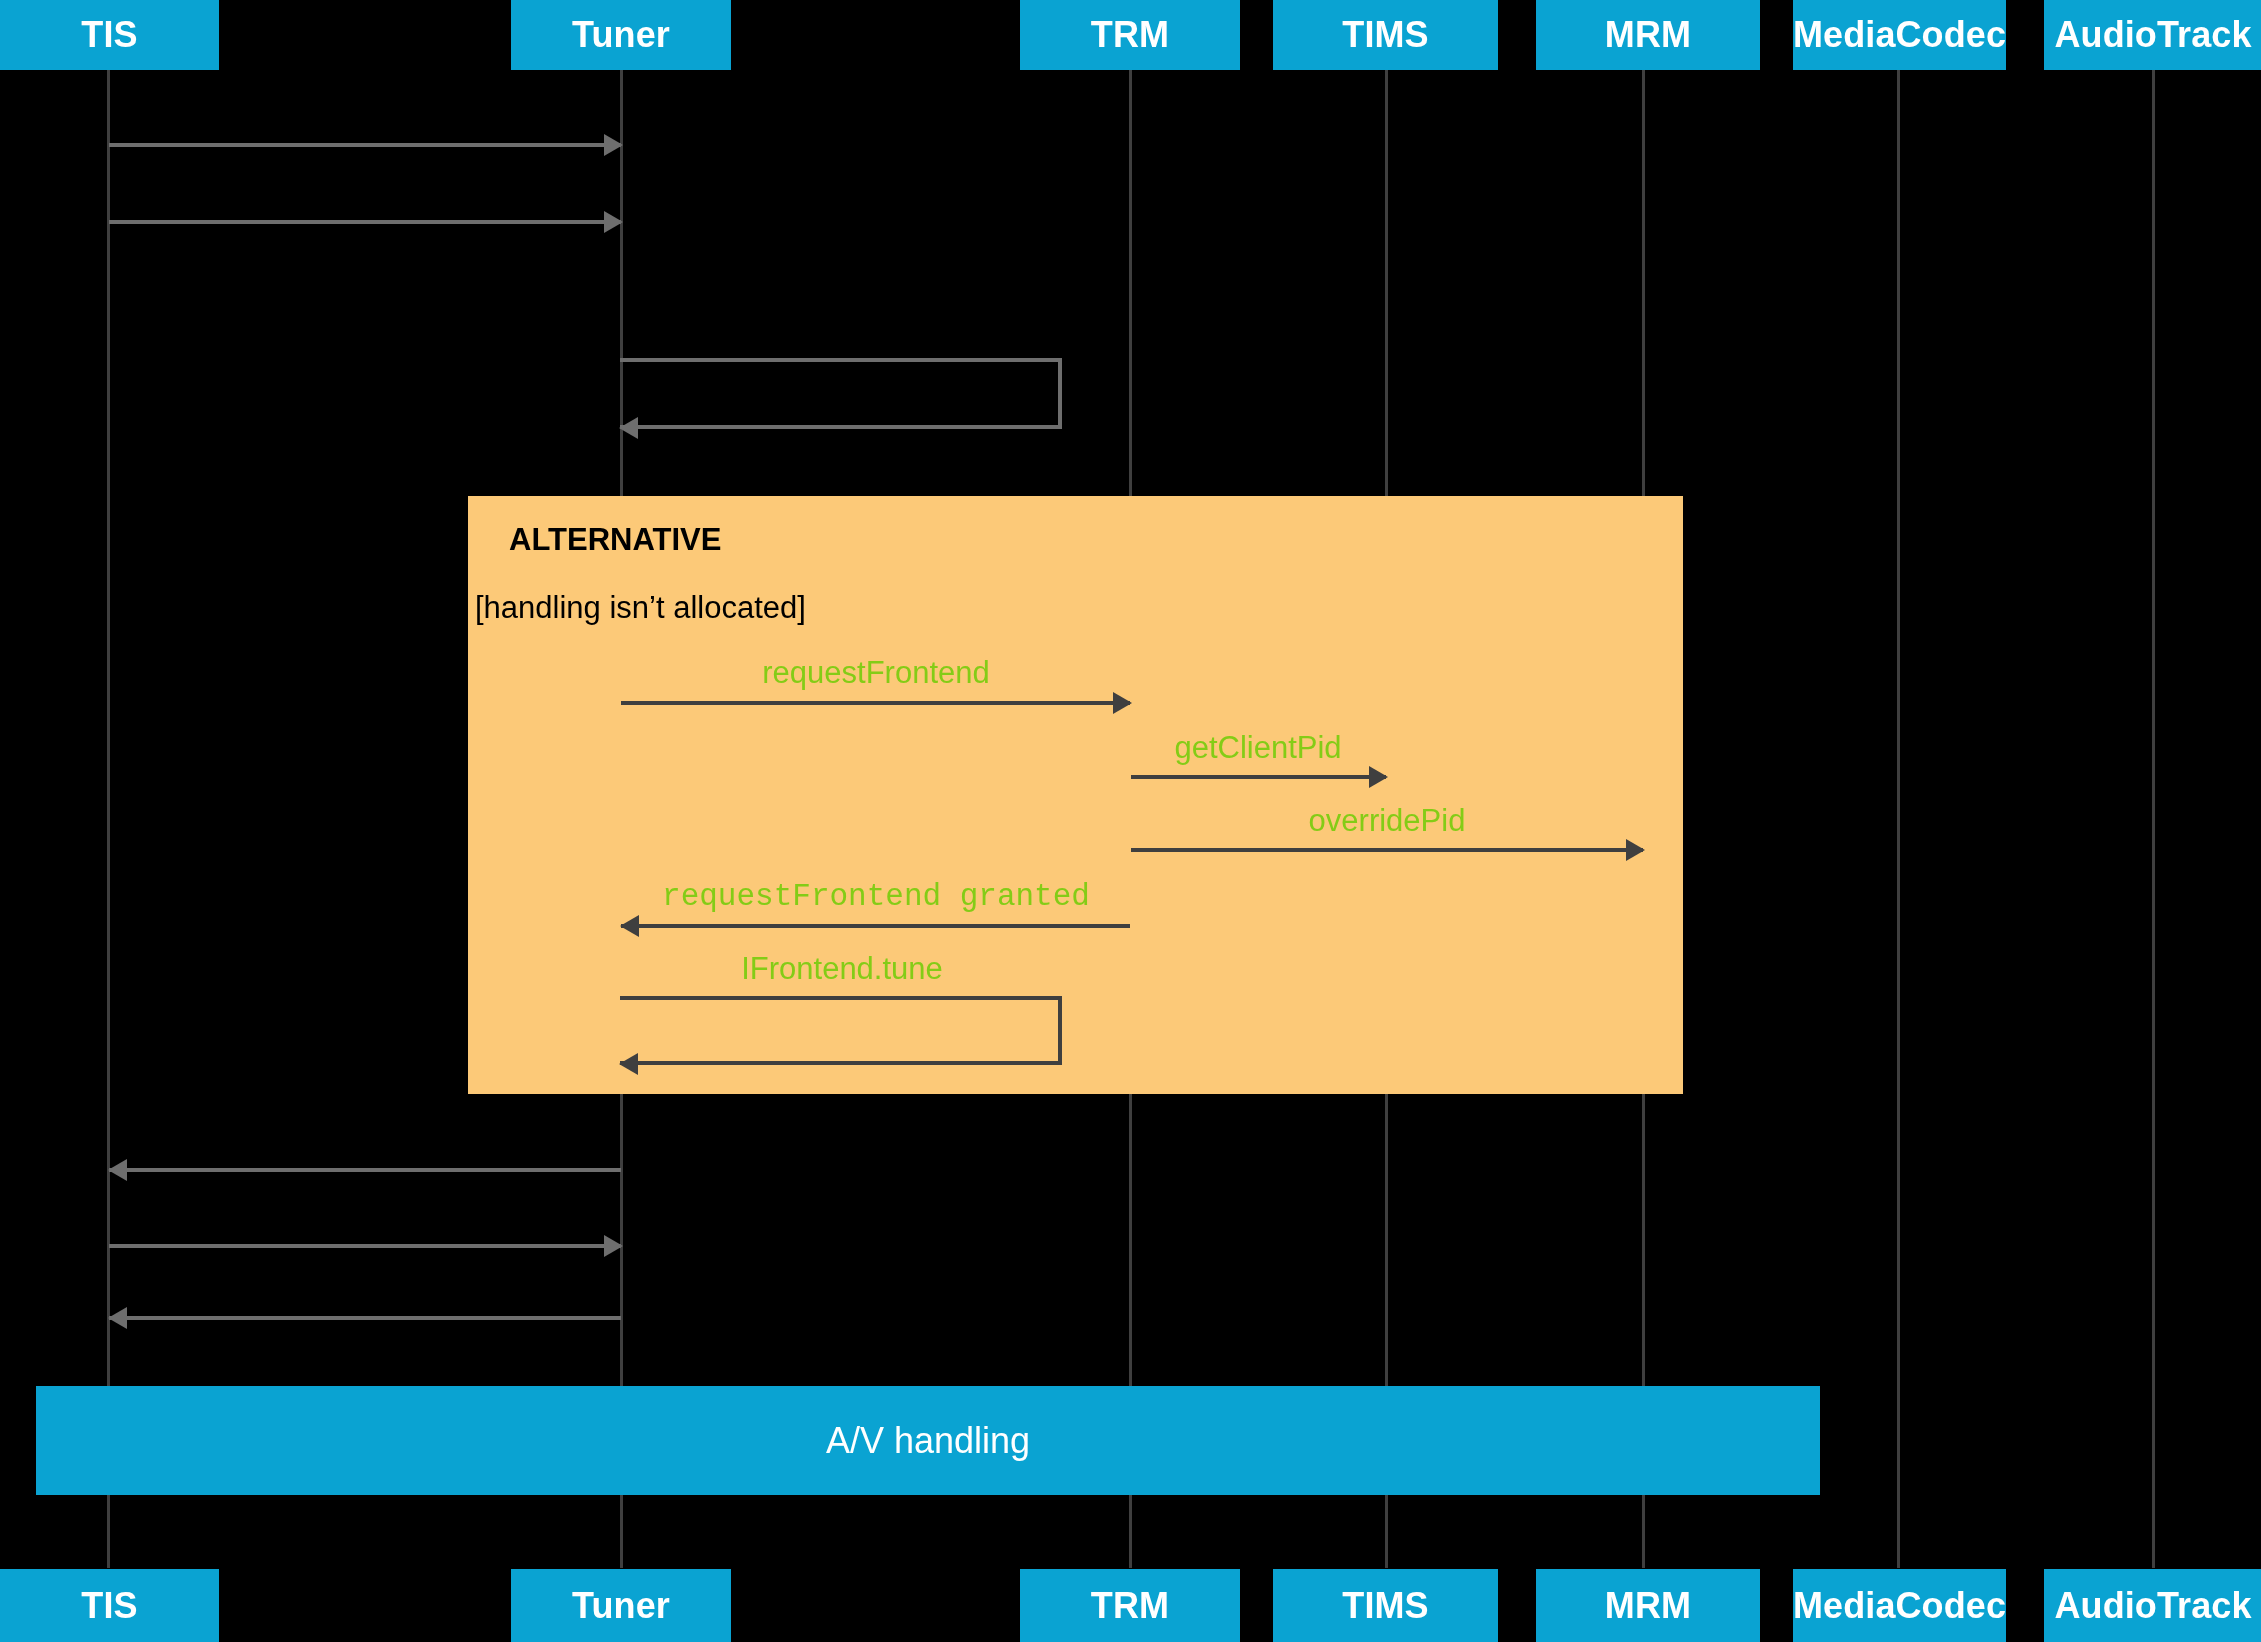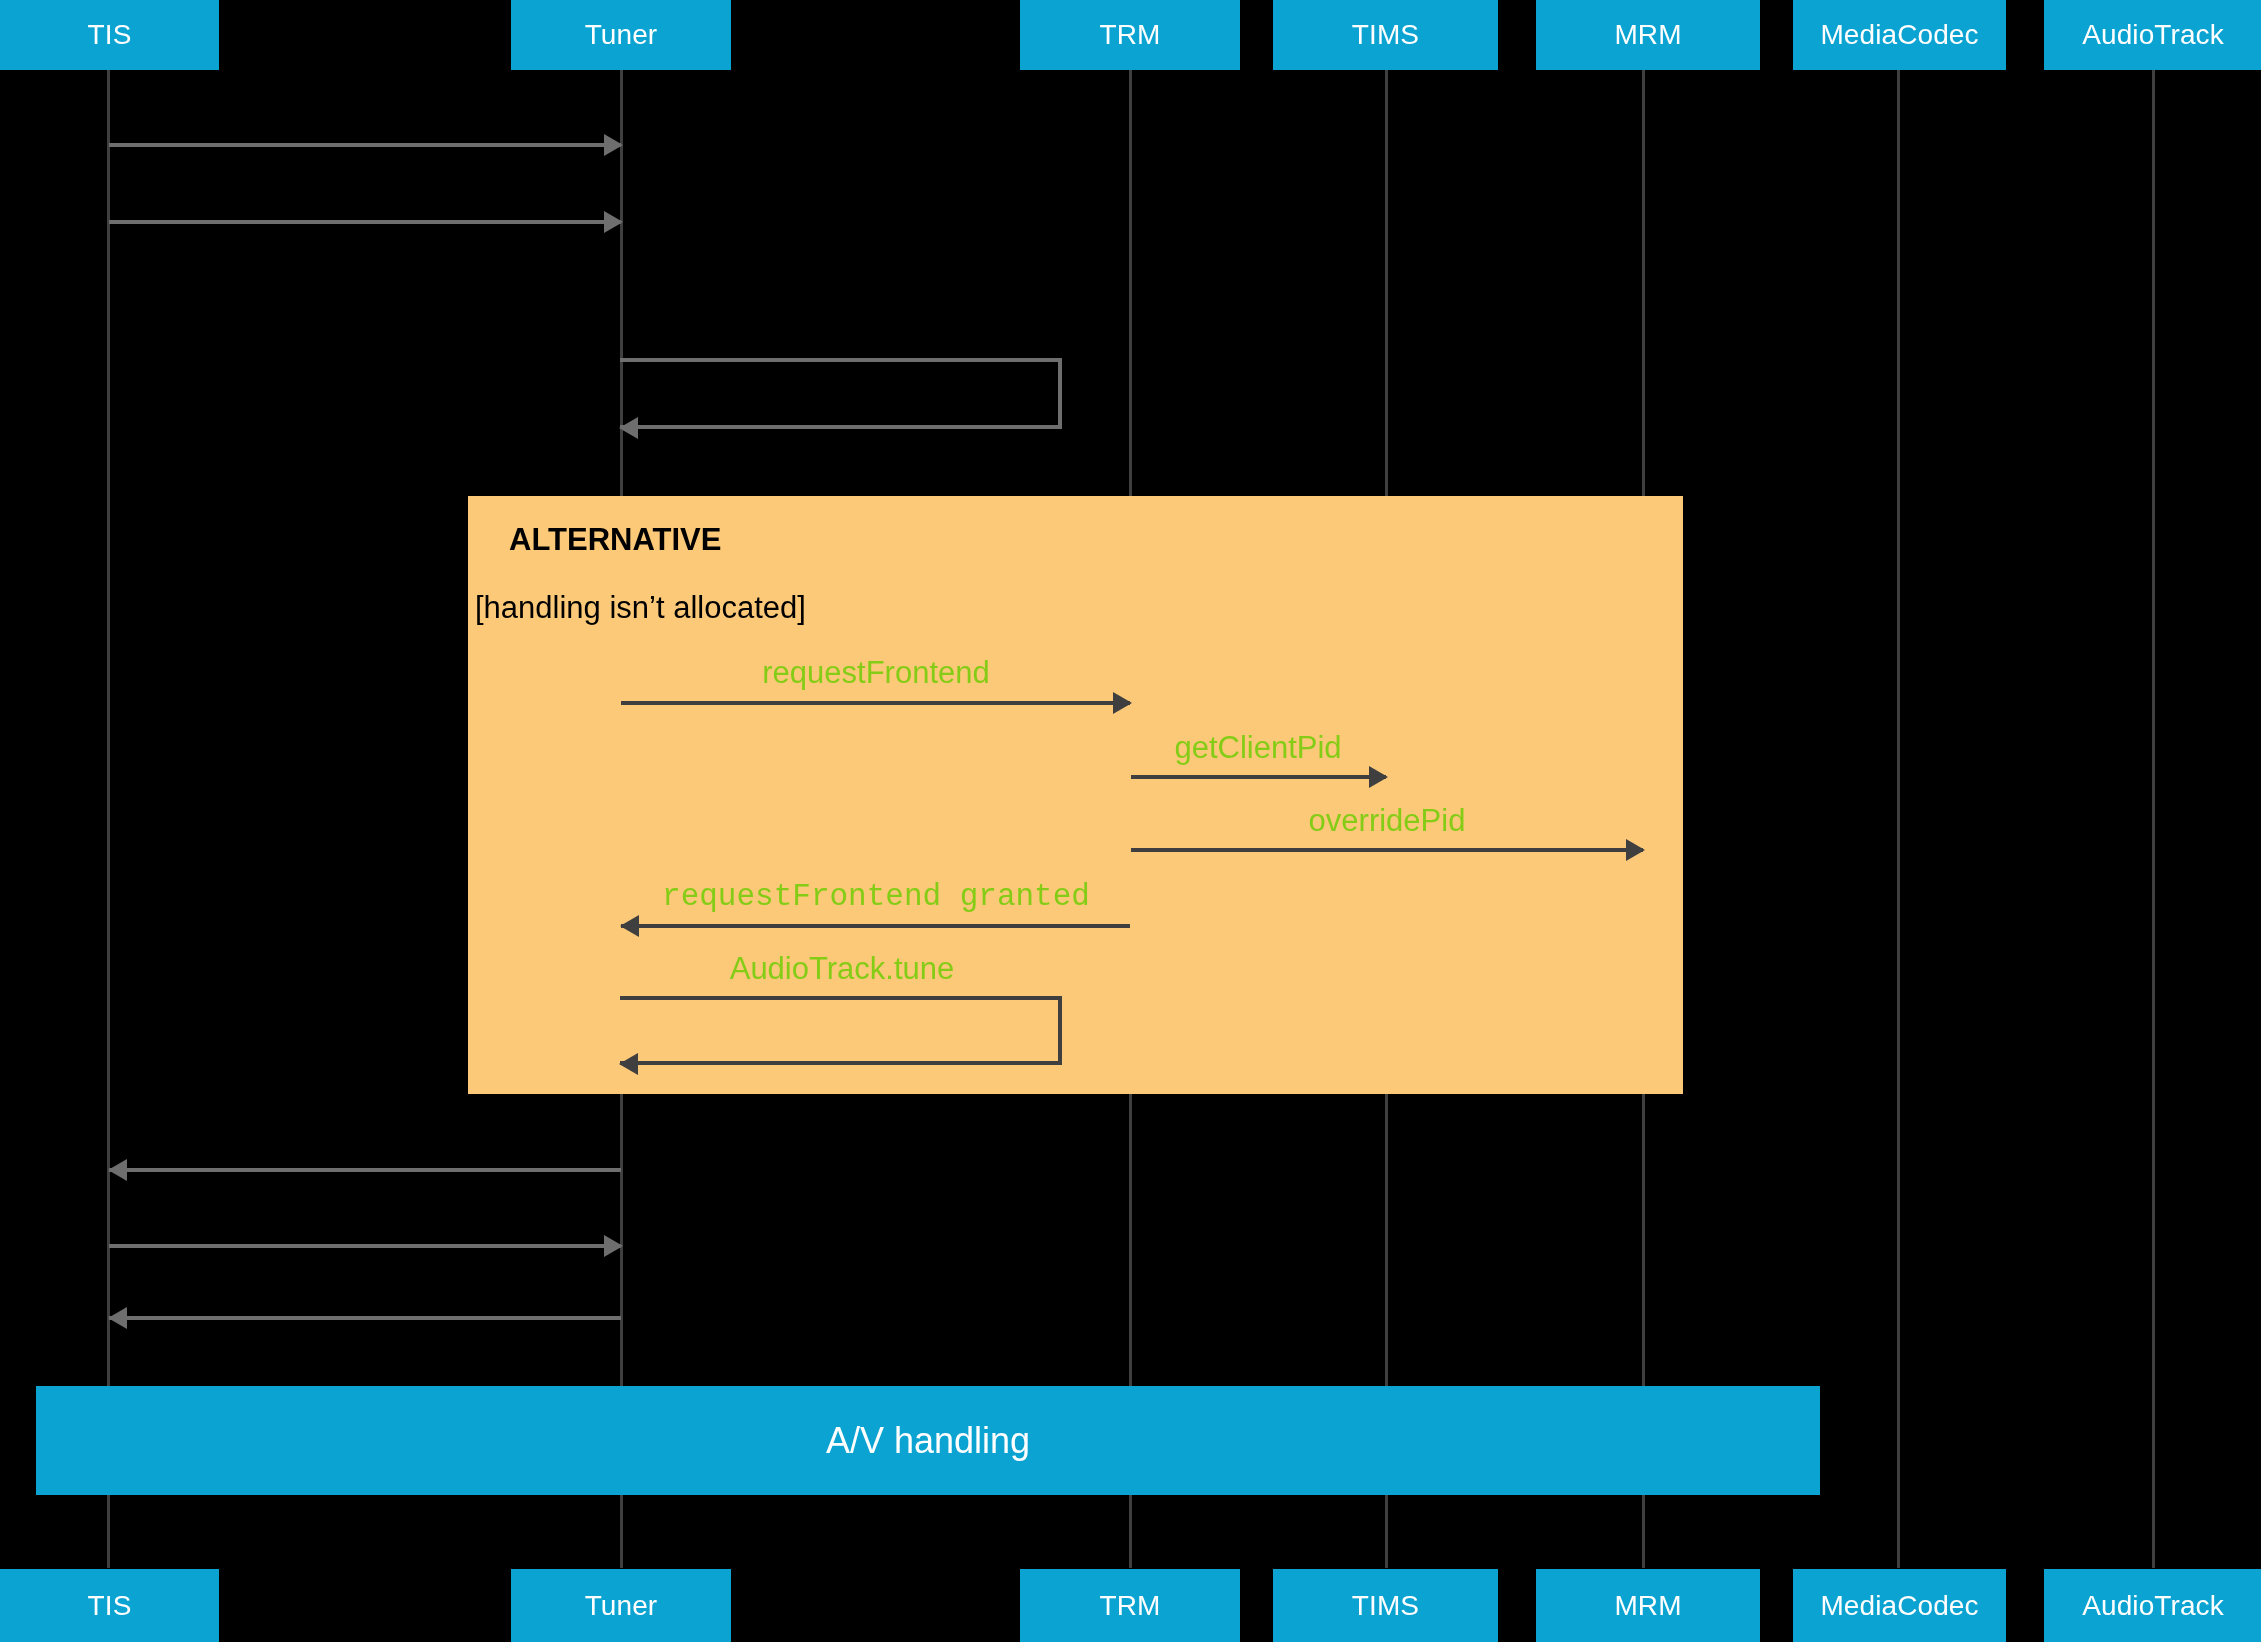--- a/index.html
+++ b/index.html
@@ -16,22 +16,22 @@
     width:2.9px;
     background:#4d4d4d;
   }
   .actor-box{
     position:absolute;
     background:#0aa3d2;
     color:#ffffff;
     display:flex;
     align-items:center;
     justify-content:center;
-    font-size:28px;
-    font-weight:400;
+    font-size:36px;
+    font-weight:700;
     letter-spacing:0.1px;
     white-space:nowrap;
   }
   .frag{
     position:absolute;
     background:#fcc978;
     z-index:2;
   }
   .frag-title{
     position:absolute;
@@ -179,21 +179,21 @@
         <div class="bar" style="background: rgb(63, 63, 63);"></div>
         <div class="head"></div>
       </div>
       <div class="msg-label" style="left: 438px; width: 876px; top: 879px; font-family: Liberation Mono, monospace;">requestFrontend granted</div>
       <div class="selfcall" style="left: 620px; top: 996px; width: 442px; height: 69px; color: rgb(63, 63, 63);">
         <div class="top" style="background: rgb(63, 63, 63);"></div>
         <div class="rightside" style="background: rgb(63, 63, 63);"></div>
         <div class="bot" style="background: rgb(63, 63, 63);"></div>
         <div class="head"></div>
       </div>
-      <div class="msg-label" style="left: 404px; width: 876px; top: 951px;">AudioTrack.tune</div>
+      <div class="msg-label" style="left: 404px; width: 876px; top: 951px;">IFrontend.tune</div>
       <div class="msg left" style="left: 109px; width: 512px; top: 1168px; color: rgb(110, 110, 110);">
         <div class="bar" style="background: rgb(110, 110, 110);"></div>
         <div class="head"></div>
       </div>
       <div class="msg right" style="left: 109px; width: 512px; top: 1244px; color: rgb(110, 110, 110);">
         <div class="bar" style="background: rgb(110, 110, 110);"></div>
         <div class="head"></div>
       </div>
       <div class="msg left" style="left: 109px; width: 512px; top: 1316px; color: rgb(110, 110, 110);">
         <div class="bar" style="background: rgb(110, 110, 110);"></div>

